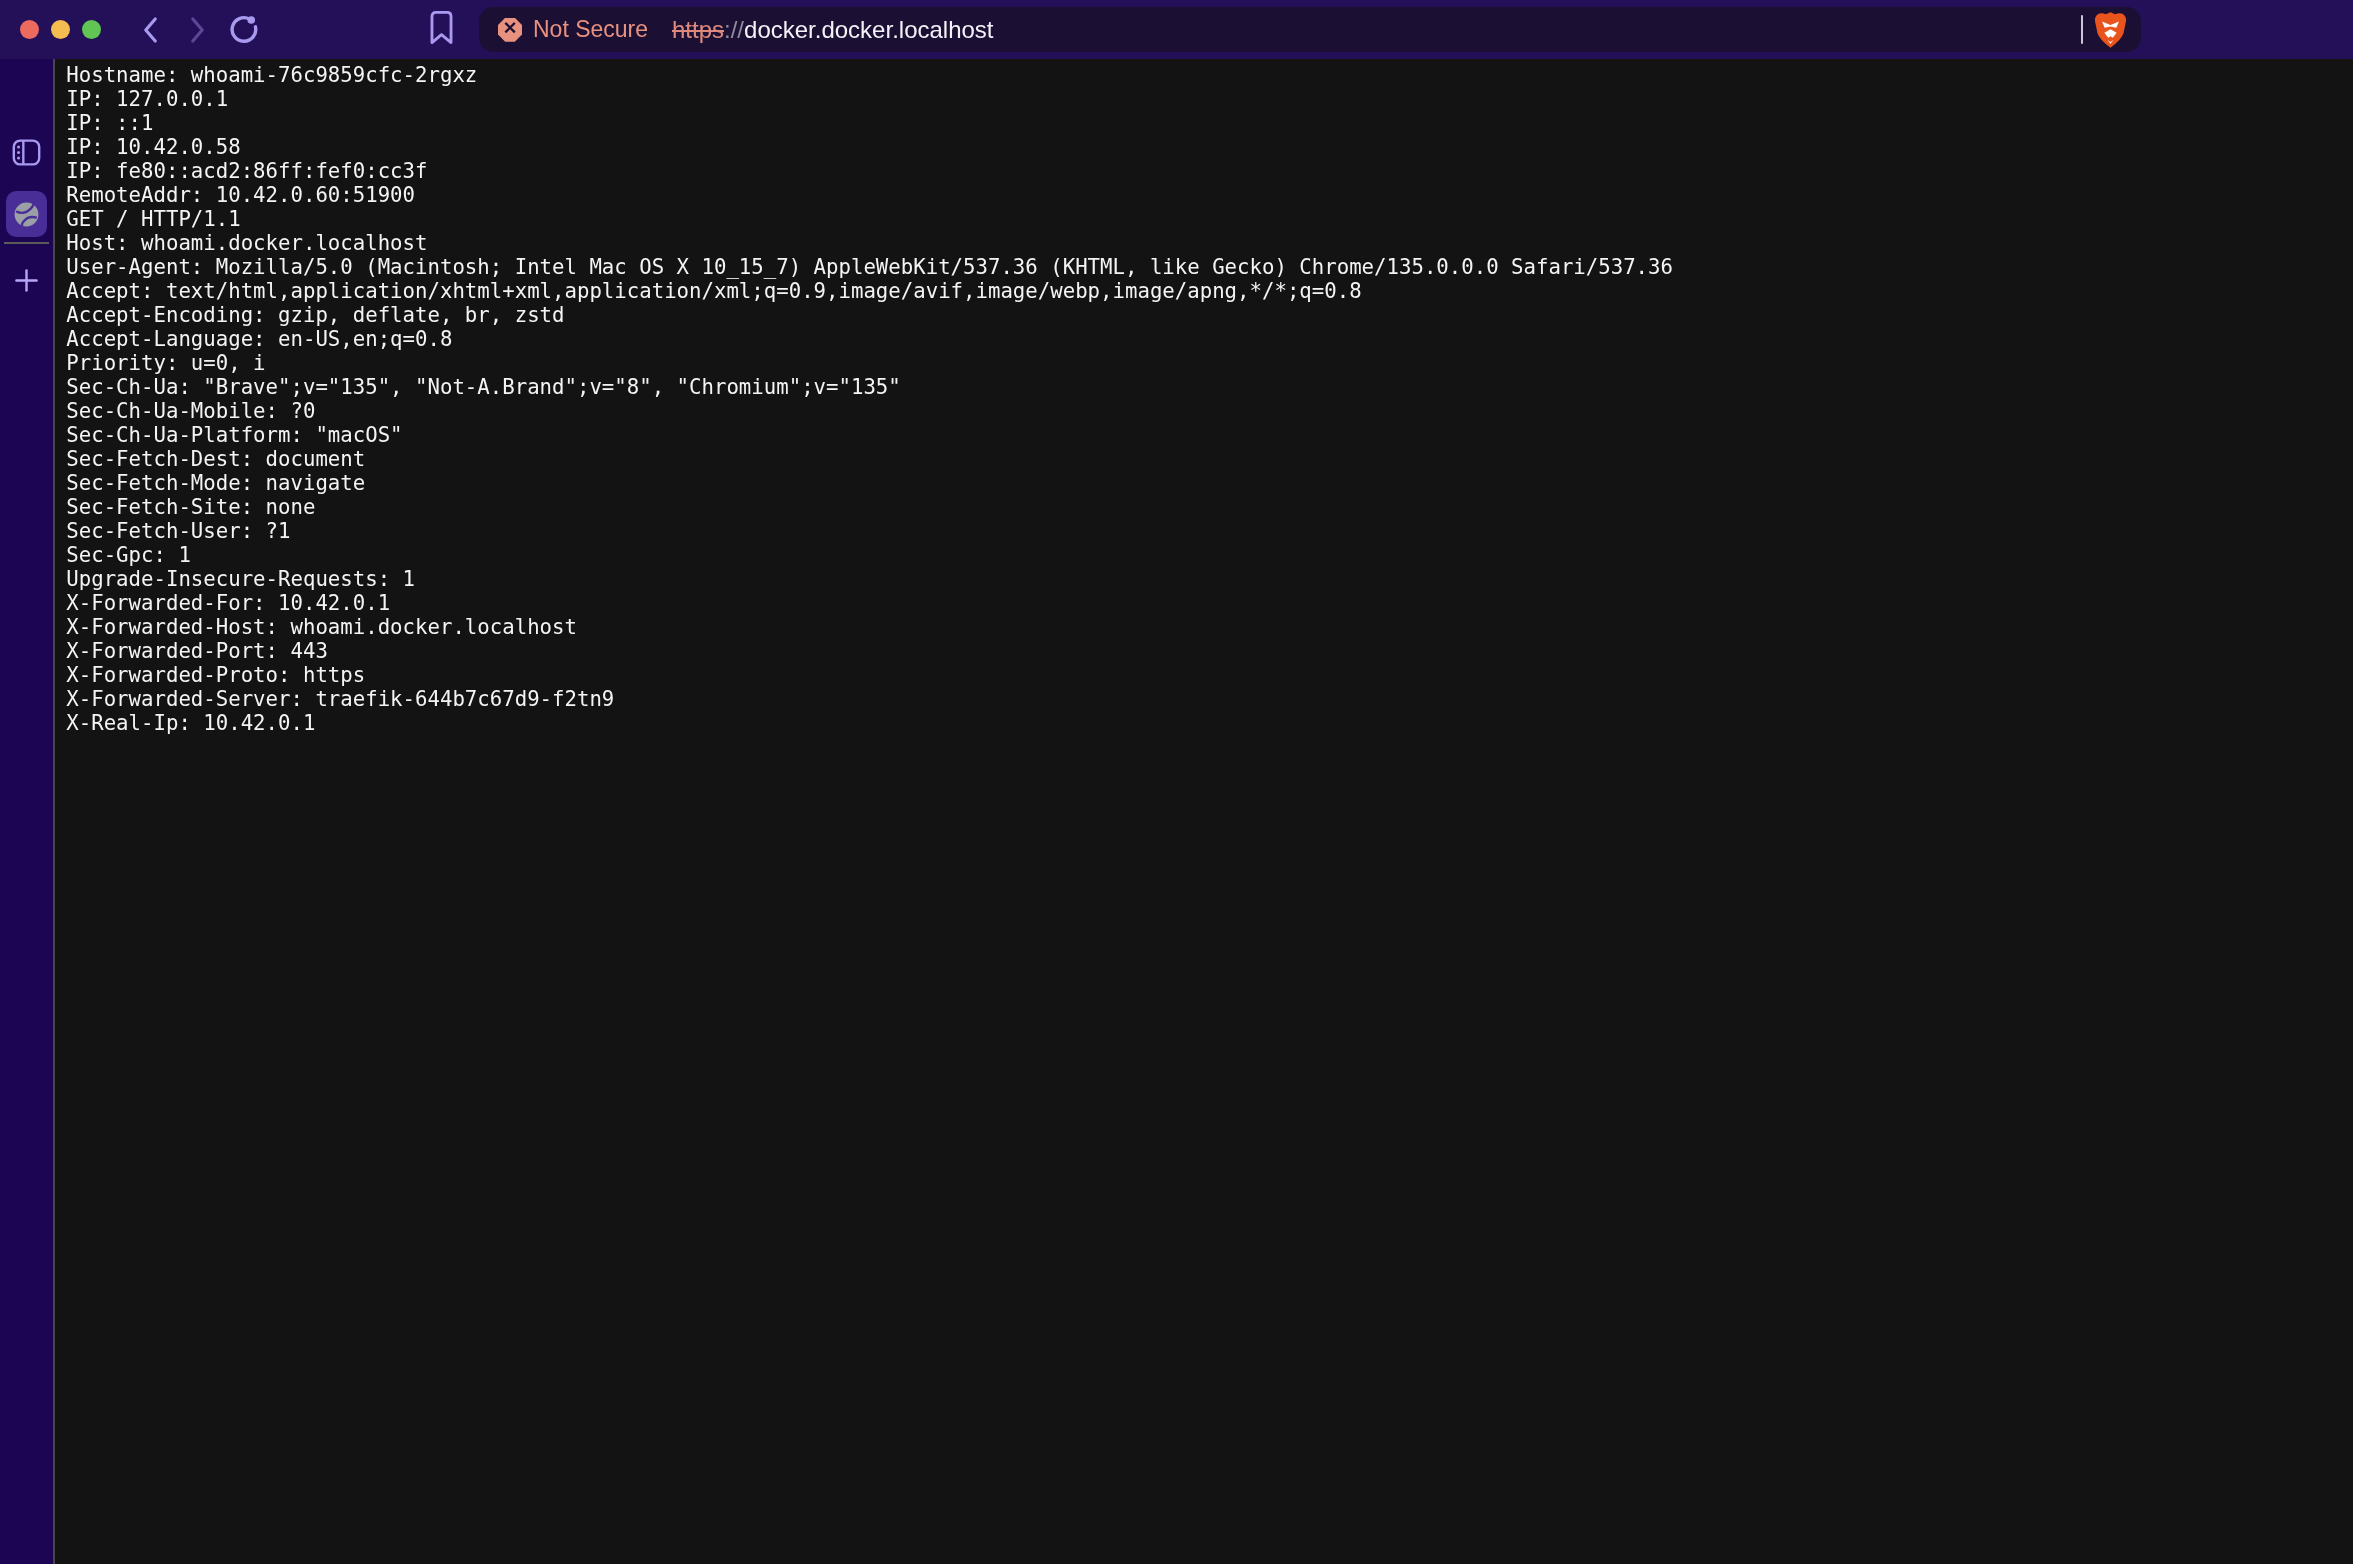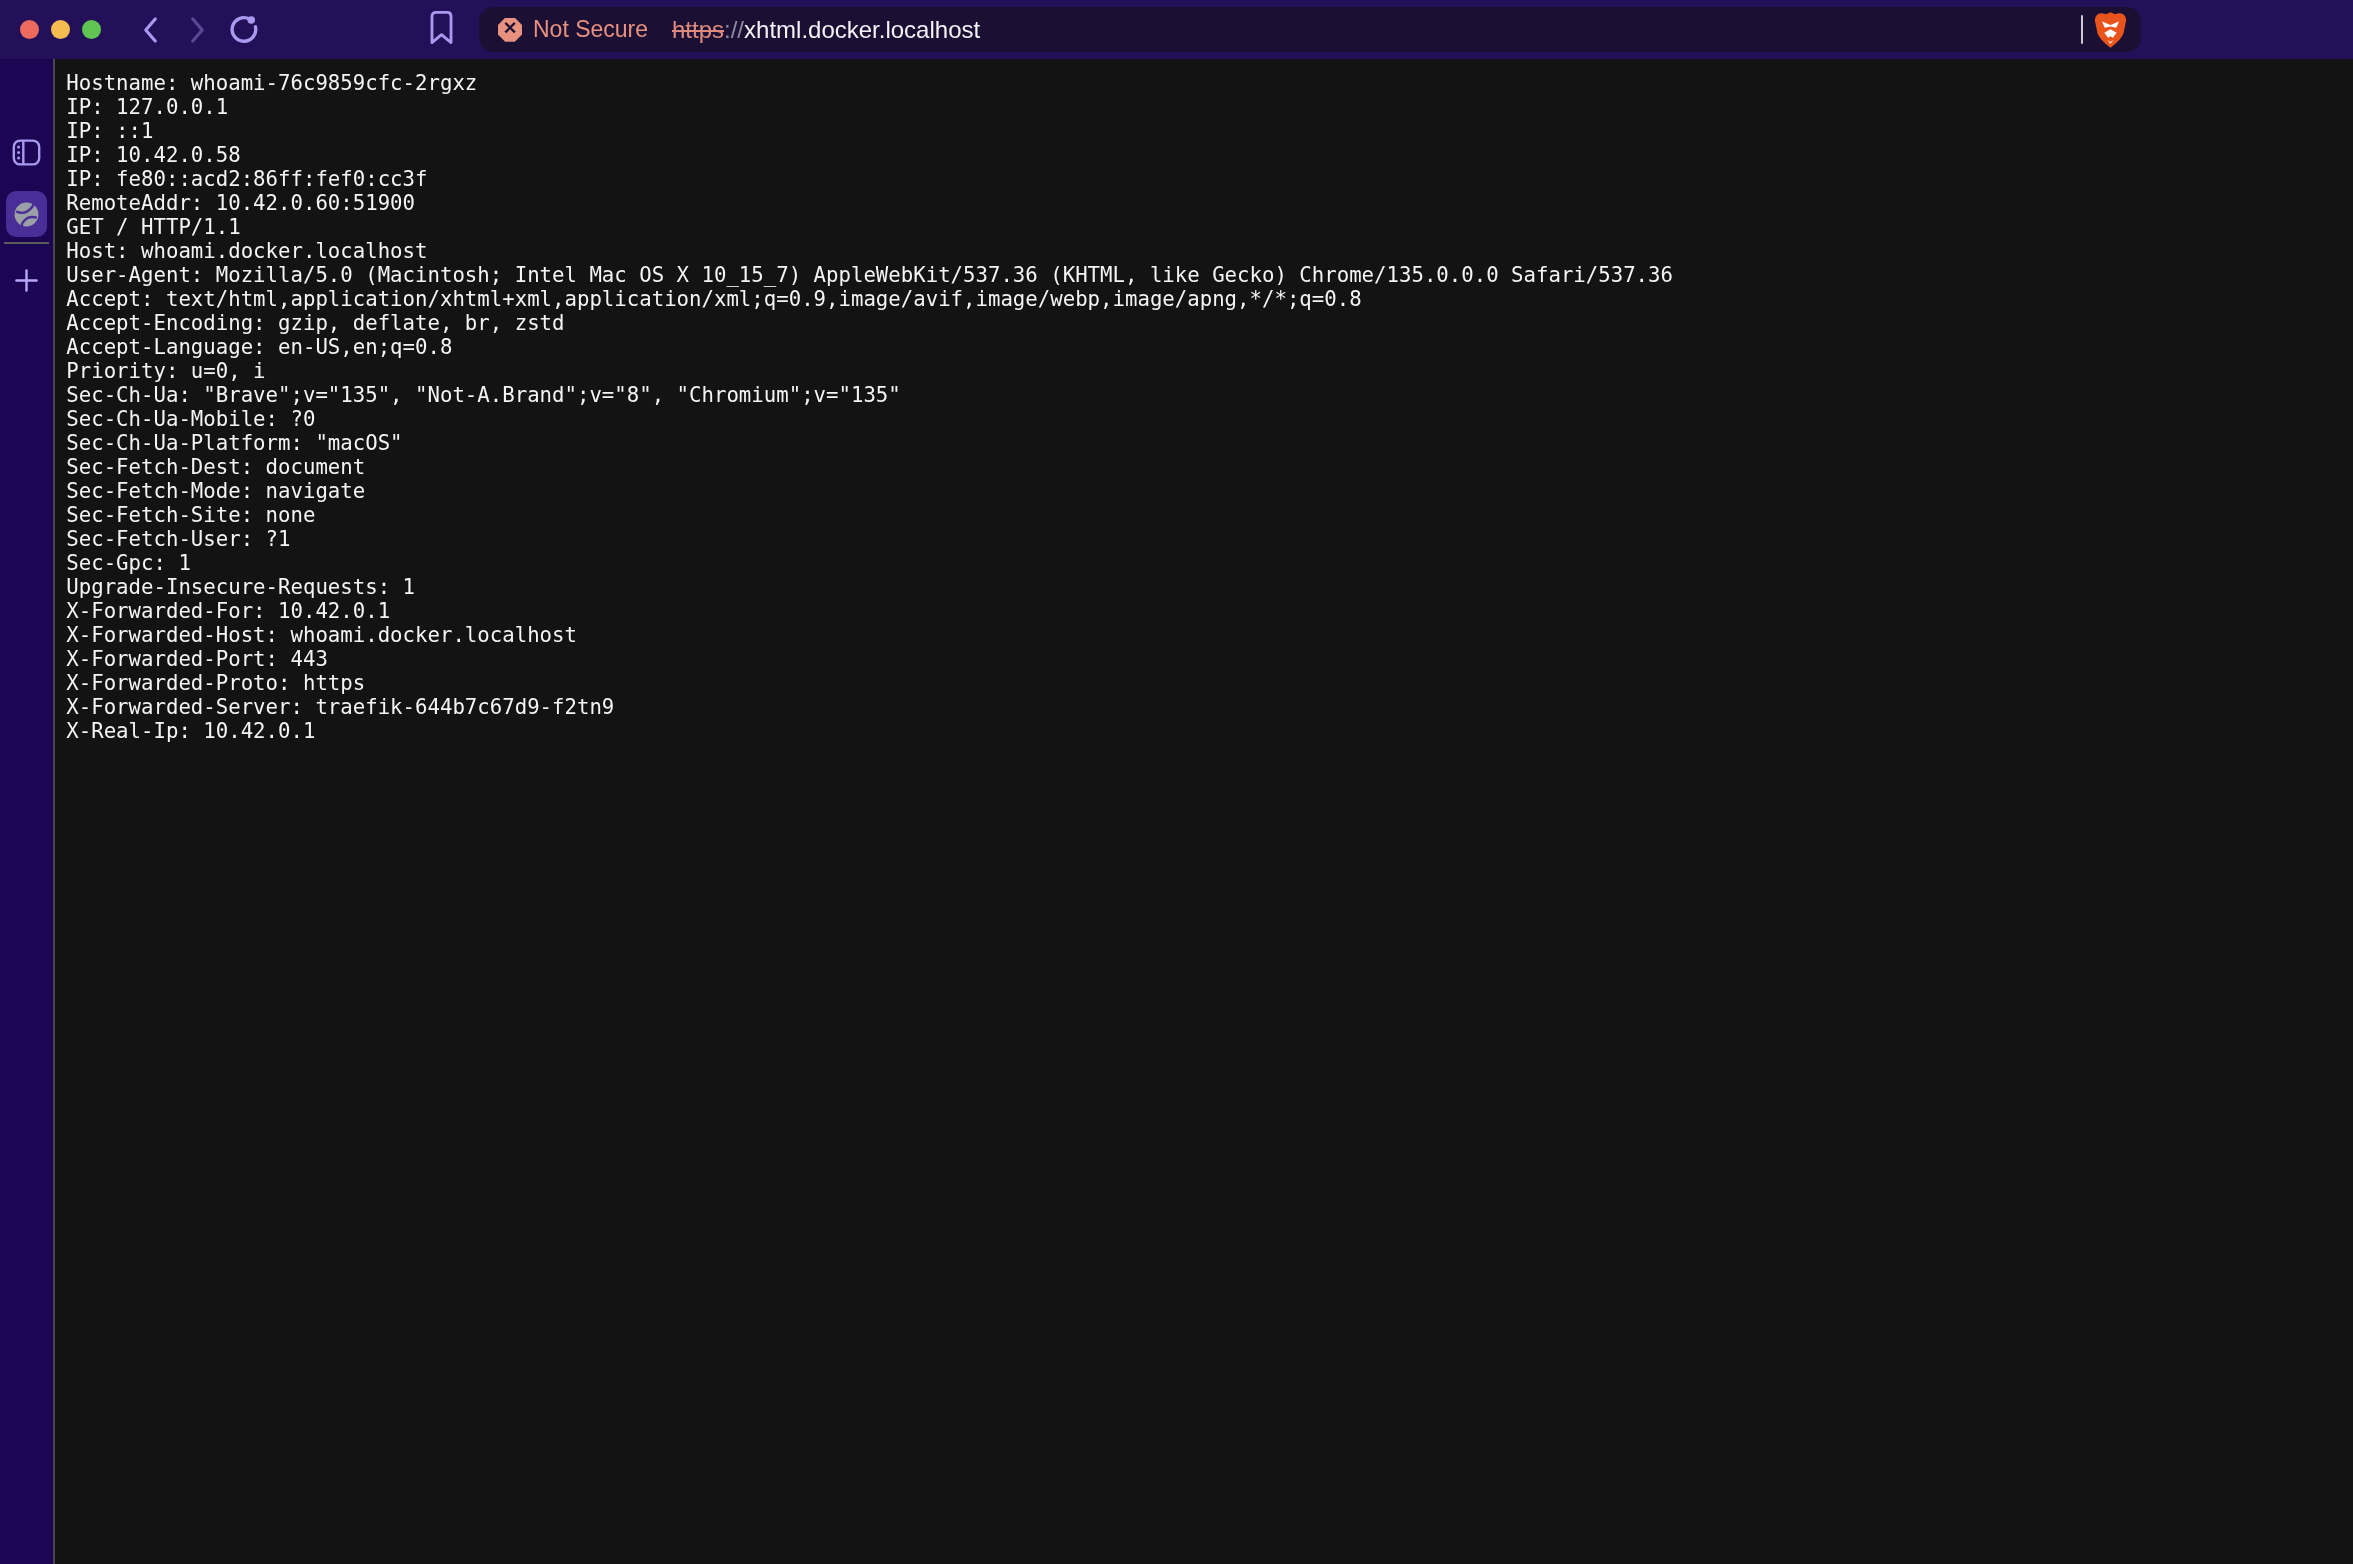--- a/index.html
+++ b/index.html
@@ -55,21 +55,21 @@
                 background:#5b5b57; }
   .sb-plus { position:absolute; left:14.3px; top:209px; width:25px; height:25px;
              background:transparent; border:none; }
 
   .content-border { position:absolute; left:53px; top:59px; width:2.4px; height:1506px;
                     background:#47474c; }
 
   
   .content { position:absolute; left:56px; top:59px; width:2298px; height:1506px;
              background:#131313; }
-  .plainbody { position:absolute; left:10.3px; top:12px;
+  .plainbody { position:absolute; left:10.3px; top:4px;
                font-family:"DejaVu Sans Mono", monospace; font-size:20.7px;
                line-height:24px; color:#f4f4f4; white-space:pre; }
 </style>
 </head>
 <body>
 
 <header class="toolbar">
   <span class="traffic t-close"></span>
   <span class="traffic t-min"></span>
   <span class="traffic t-zoom"></span>
@@ -100,21 +100,21 @@
   </button>
 
   <div class="urlbar">
     <div class="badge">
       <span class="octagon">
         <span>✕</span>
       </span>
       <span class="badge-label">Not Secure</span>
     </div>
 
-    <div class="urltext"><span class="u-scheme">https</span><span class="u-sep">://</span><span class="u-host">xhtml.docker.localhost</span>
+    <div class="urltext"><span class="u-scheme">https</span><span class="u-sep">://</span><span class="u-host">docker.docker.localhost</span>
     </div>
 
     <span class="url-right-sep"></span>
 
     <button class="brave-btn">
       <svg width="37" height="40" viewBox="0 0 48 52">
         <path d="M24 3 L30 5.5 Q38.5 2.5 42.5 7.5 Q45.5 11.5 43.5 17.5 L41 30 Q38.5 38.5 24 49 Q9.5 38.5 7 30 L4.5 17.5 Q2.5 11.5 5.5 7.5 Q9.5 2.5 18 5.5 Z" fill="#e9541d"></path>
         <path d="M13 15 L24 19.5 L35 15 L31.5 23 L24 21.5 L16.5 23 Z" fill="#ffffff"></path>
         <path d="M24 25 L32 29.5 L27 36 L24 34 L21 36 L16 29.5 Z" fill="#ffffff"></path>
         <path d="M20 39 L24 41.5 L28 39 L24 44 Z" fill="#ffffff"></path>

